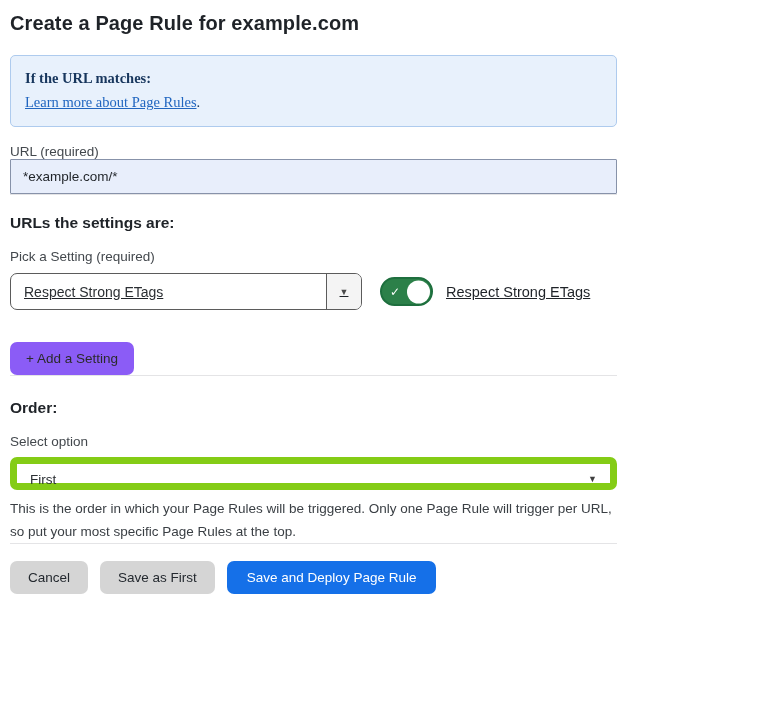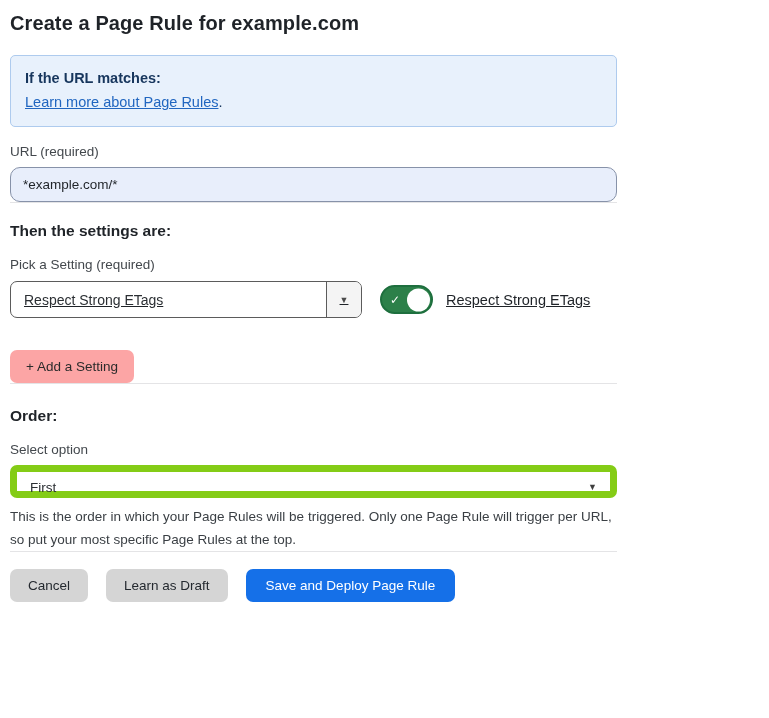--- a/index.html
+++ b/index.html
@@ -23,41 +23,41 @@
 
   .info-box {
     margin-top: 20px;
     background: #e8f1fc;
     border: 1px solid #aecbee;
     border-radius: 5px;
     padding: 10px 14px 12px 14px;
     color: #17365d;
     font-size: 14.5px;
     line-height: 24px;
+    font-family: Liberation Serif, serif;
   }
   .info-box .info-heading { font-weight: 700; }
   .info-box a.info-link {
     color: #2166c0;
     text-decoration: underline;
     cursor: pointer;
   }
 
   .field-label {
     margin-top: 17px;
     font-size: 13.5px;
     color: #43484d;
   }
 
   .url-input {
-    margin-top: 8px;
     width: 100%;
     height: 35px;
     background: #e8eefb;
     border: 1px solid #8792a9;
-    border-radius: 10px;
+    border-radius: 1px;
     padding: 0 12px;
     font-size: 13.5px;
     color: #1f2328;
     font-family: "Liberation Sans", "DejaVu Sans", sans-serif;
     outline: none;
   }
 
   hr.divider {
     border: none;
     border-top: 1px solid #e4e4e6;
@@ -140,21 +140,21 @@
   }
   .toggle-text {
     margin-left: 13px;
     font-size: 14.5px;
     color: #1f2328;
   }
 
   .add-setting-btn {
     margin-top: 32px;
     display: inline-block;
-    background: #fca5a5;
+    background: #8b5cf6;
     border: none;
     border-radius: 7px;
     padding: 9px 16px;
     font-size: 13.5px;
     color: #2b2b2b;
     font-family: "Liberation Sans", "DejaVu Sans", sans-serif;
     cursor: pointer;
   }
 
   .order-select {
@@ -181,21 +181,21 @@
   .help-text {
     margin-top: 7px;
     font-size: 13.5px;
     line-height: 23px;
     color: #3a3f44;
   }
 
   .actions {
     margin-top: 17px;
     display: flex;
-    gap: 18px;
+    gap: 12px;
   }
   .btn {
     border: none;
     border-radius: 7px;
     font-size: 13.5px;
     padding: 9px 18px;
     font-family: "Liberation Sans", "DejaVu Sans", sans-serif;
     cursor: pointer;
   }
   .btn-grey { background: #d5d5d5; color: #24292f; }
@@ -211,21 +211,21 @@
   <div class="info-box">
     <div class="info-heading">If the URL matches:</div>
     <div><a class="info-link">Learn more about Page Rules</a><span>.</span></div>
   </div>
 
   <div class="field-label">URL (required)</div>
   <input class="url-input" type="text" value="*example.com/*" style="">
 
   <hr class="divider divider-1">
 
-  <div class="section-heading">Then the settings are:</div>
+  <div class="section-heading">URLs the settings are:</div>
 
   <div class="field-label">Pick a Setting (required)</div>
 
   <div class="setting-row">
     <div class="setting-dropdown">
       <div class="dropdown-value">Respect Strong ETags</div>
       <div class="dropdown-arrow-btn">
         <span>▼</span>
       </div>
     </div>
@@ -248,17 +248,17 @@
     <span>First</span>
     <span class="select-arrow">▼</span>
   </div>
 
   <div class="help-text">This is the order in which your Page Rules will be triggered. Only one Page Rule will trigger per URL, so put your most specific Page Rules at the top.</div>
 
   <hr class="divider divider-3">
 
   <div class="actions">
     <button class="btn btn-grey">Cancel</button>
-    <button class="btn btn-grey">Learn as Draft</button>
+    <button class="btn btn-grey">Save as First</button>
     <button class="btn btn-primary">Save and Deploy Page Rule</button>
   </div>
 
 </div>
 
 </body></html>

